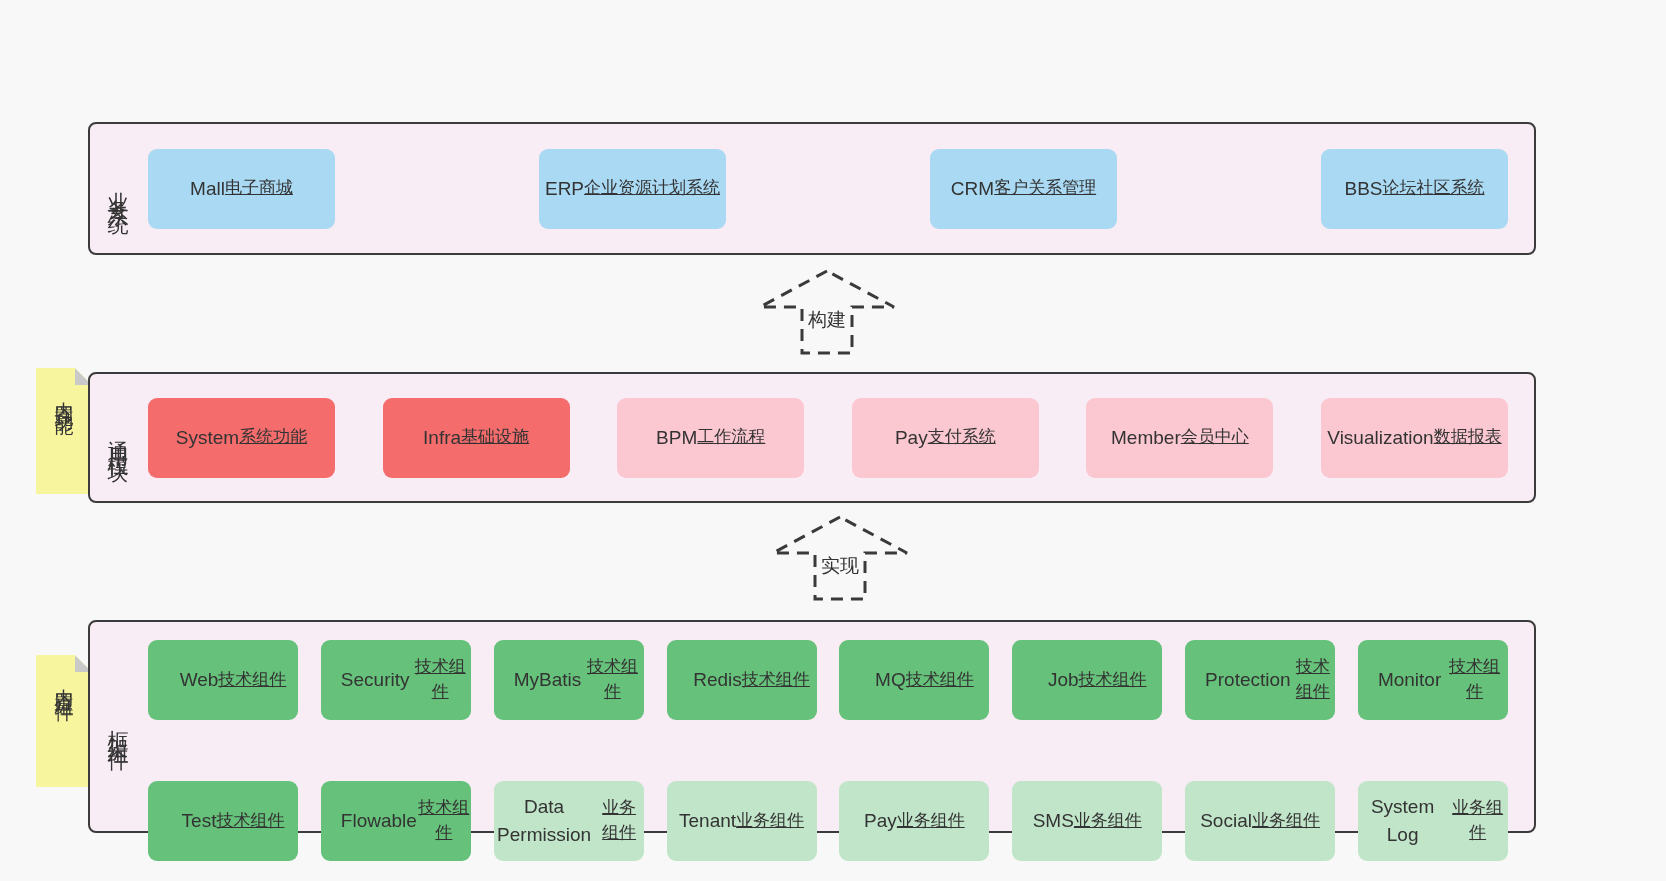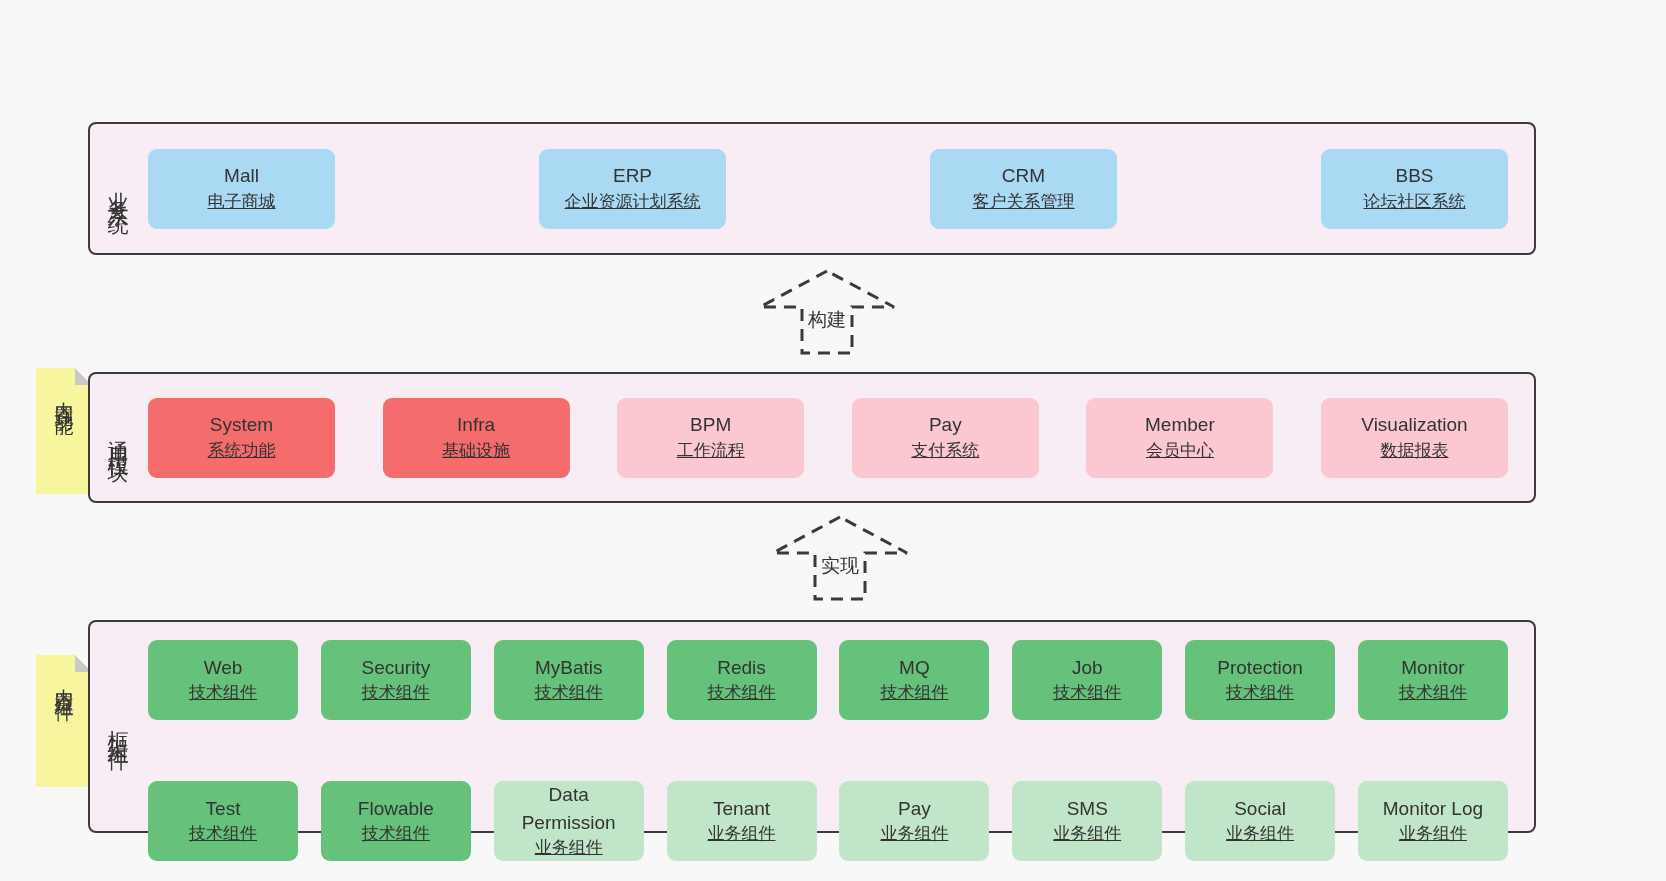--- a/index.html
+++ b/index.html
@@ -55,35 +55,35 @@
   }
   .box-row.full { top: 0; bottom: 0; }
   #comp-row-1 { top: 18px;  height: 80px; }
   #comp-row-2 { top: 123px; height: 80px; margin-top: 36px; }
 
   
   .box {
     height: 80px;
     border-radius: 9px;
     display: flex;
-    flex-direction: column;
+    flex-direction: row;
     align-items: center;
     justify-content: center;
     text-align: center;
     line-height: 1.45;
   }
   .panel-6 .box { width: 187px; }
   .panel-8 .box { width: 150px; }
   .bname { font-size: 19px; max-width: 132px; }
   .bdesc { font-size: 17px; text-decoration: underline; }
 
   .blue       { background: var(--blue, #a9d9f3); }
   .red        { background: var(--red, #f56c6c); }
   .pink       { background: var(--pink, #fbc8d1); }
-  .green      { background: var(--green, #66c27a); }
+  .green      { background: var(--green, #66c27a); padding-left: 20px; }
   .lightgreen { background: var(--light-green, #c1e5c9); }
 
   
   .tag {
     position: absolute;
     left: 36px;
     width: 56px;
     background: var(--tag-yellow, #f7f59e);
     clip-path: polygon(0 0, calc(100% - 17px) 0, 100% 17px, 100% 100%, 0 100%);
     z-index: 0;
@@ -262,19 +262,19 @@
         </div>
         <div class="box lightgreen">
           <div class="bname">SMS</div>
           <div class="bdesc">业务组件</div>
         </div>
         <div class="box lightgreen">
           <div class="bname">Social</div>
           <div class="bdesc">业务组件</div>
         </div>
         <div class="box lightgreen">
-          <div class="bname">Monitor Log</div>
+          <div class="bname">System Log</div>
           <div class="bdesc">业务组件</div>
         </div>
       </div>
   </div>
 
 </div>
 
 </body></html>

